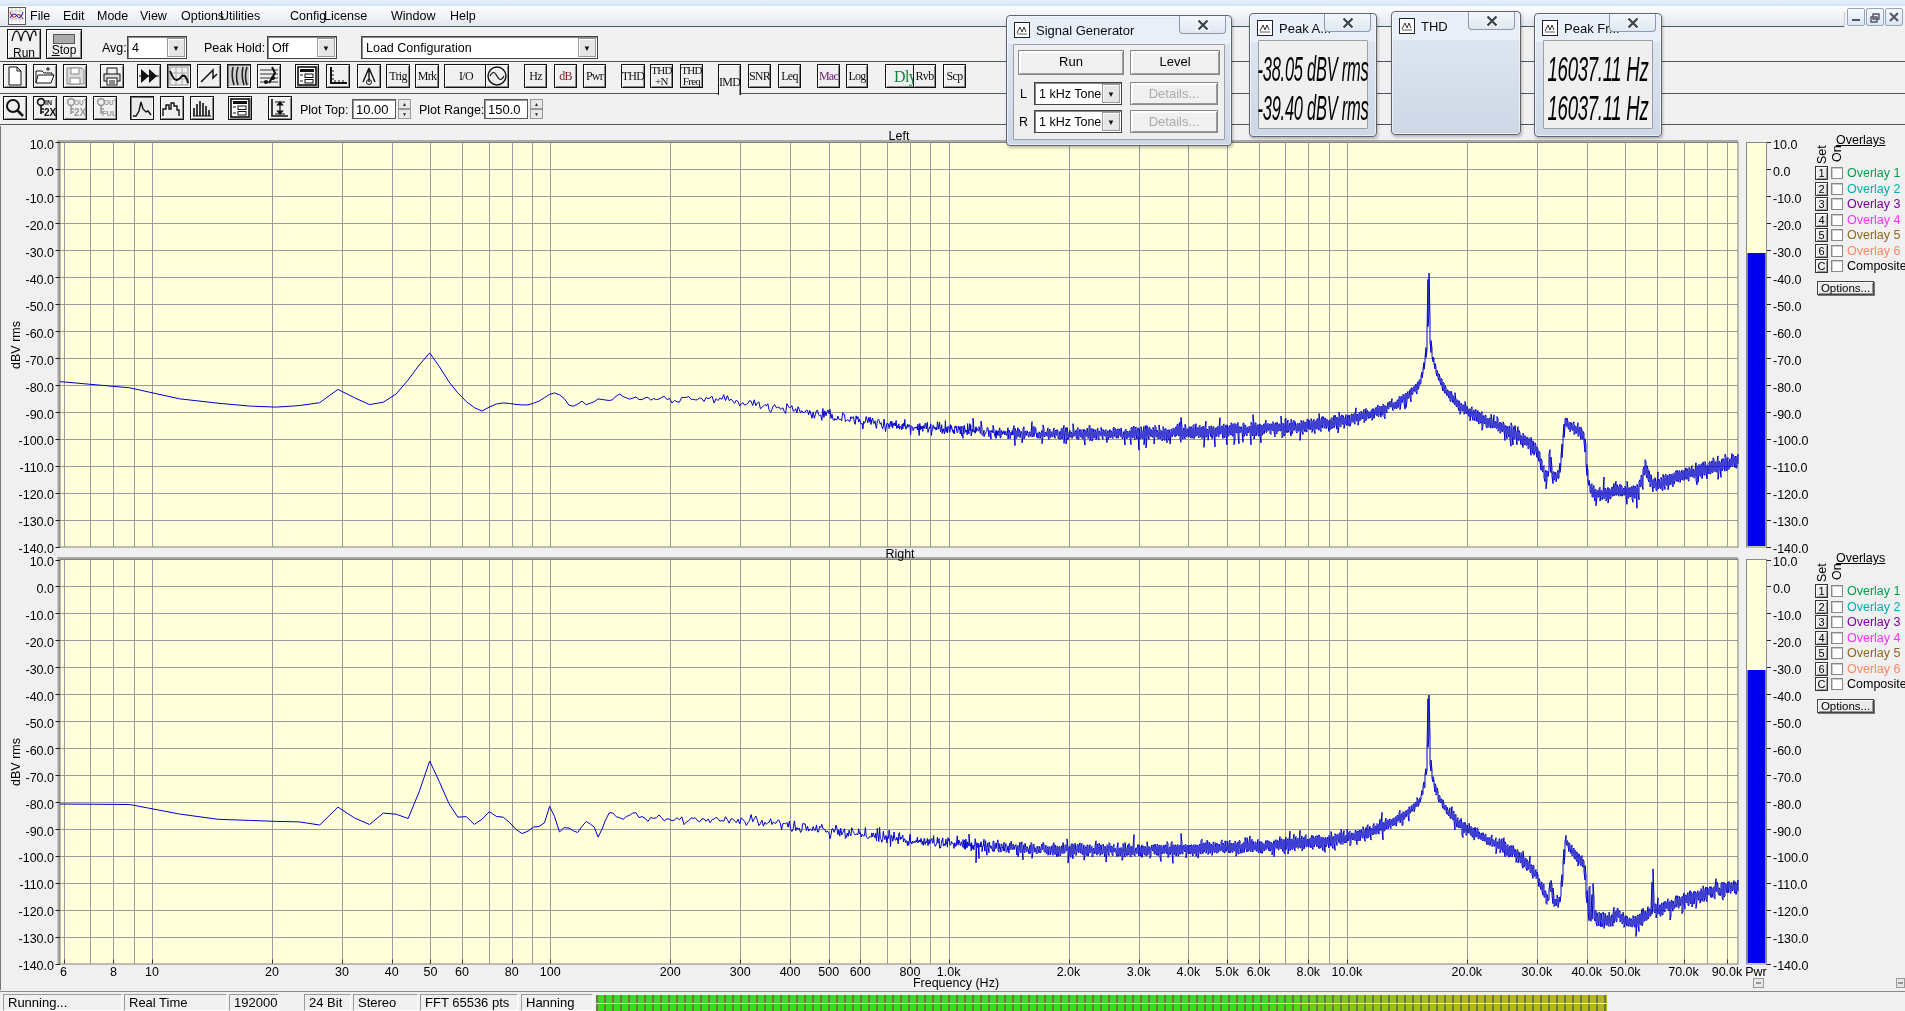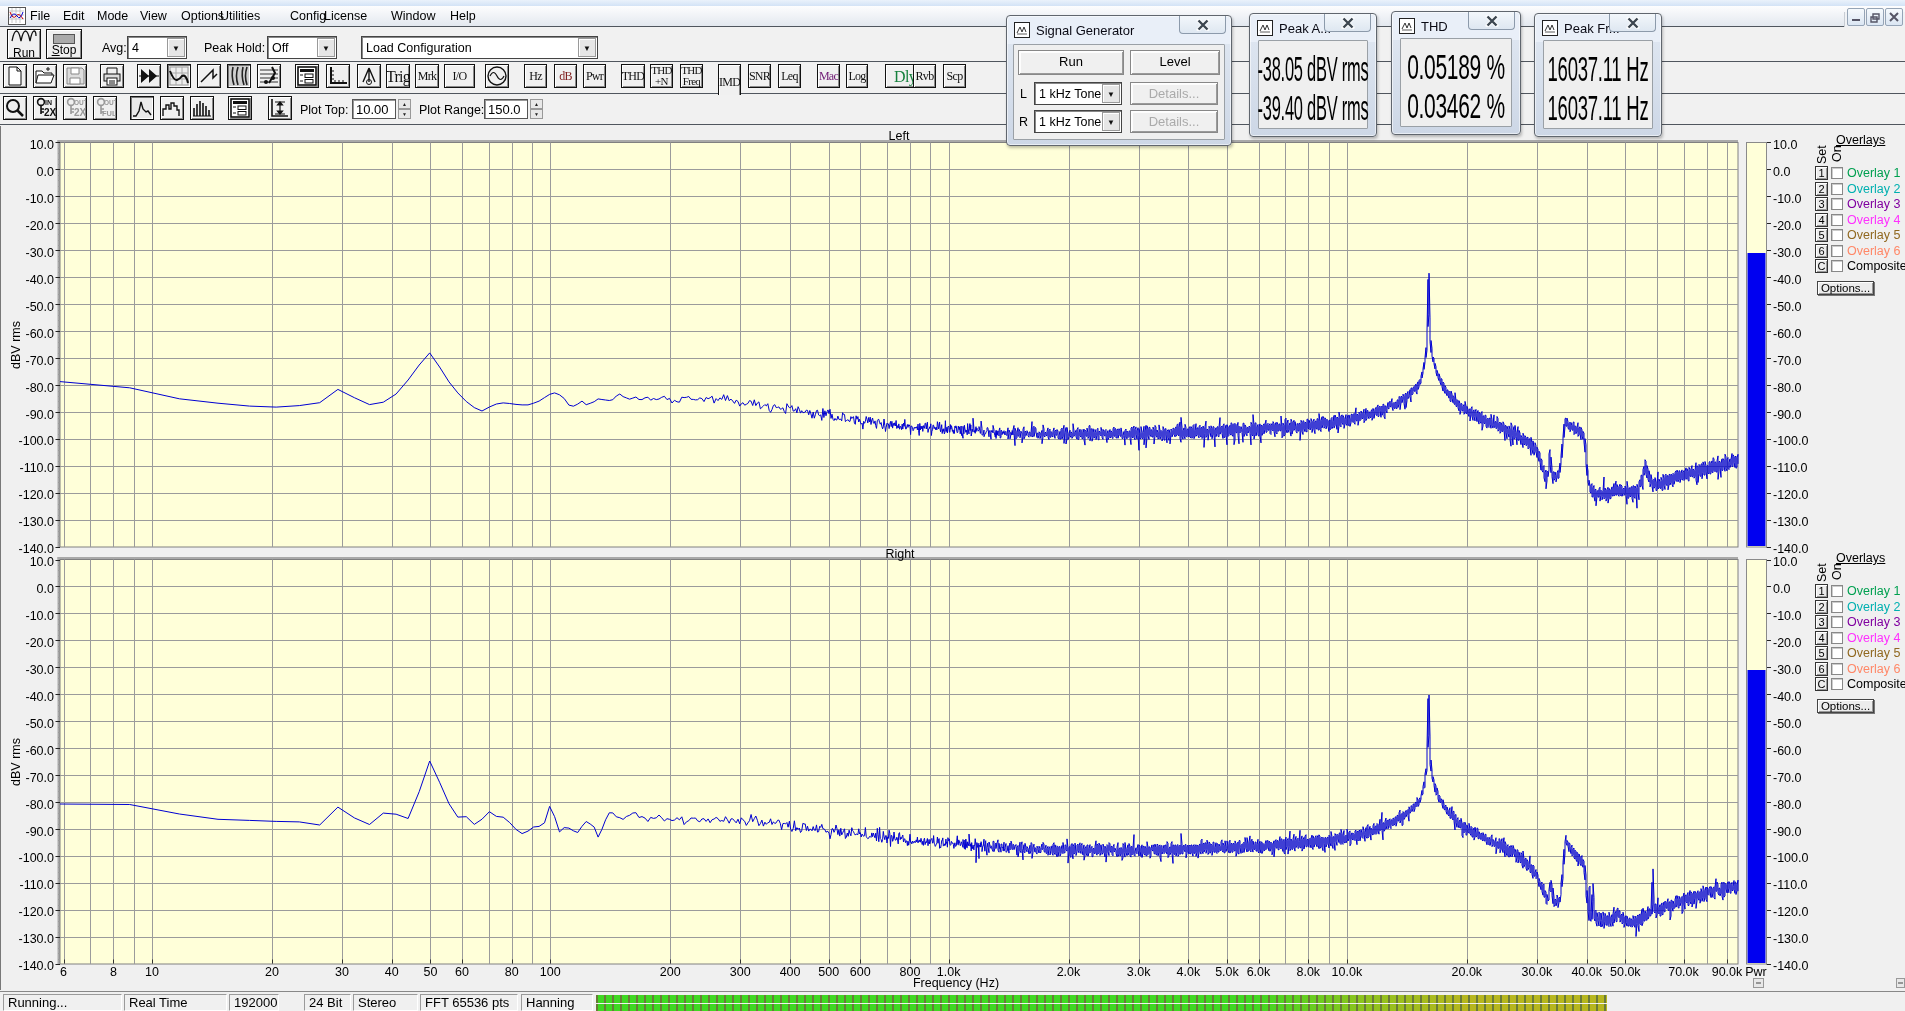--- a/index.html
+++ b/index.html
@@ -50,21 +50,21 @@
   border:1px solid #60666e; border-radius:4px;
   box-shadow:0 0 0 1px rgba(255,255,255,.55) inset, 1px 2px 3px rgba(0,0,0,.25); }
 .wtitle { position:relative; height:28px;text-align:right; }
 .wicon { position:absolute; left:7px; top:6px; width:16px; height:16px; background:#fff;
   border:1px solid #222; display:flex; align-items:center; justify-content:center; }
 .wt { position:absolute; left:29px; top:7px; font-size:13px; color:#0a0a14; white-space:nowrap; }
 .wx { position:absolute; right:5px; top:0px; width:47px; height:18px;
   background:linear-gradient(#f3f7fb,#dee7f1); border:1px solid #8c9aab;
   border-top:none; border-radius:0 0 4px 4px;
   display:flex; align-items:center; justify-content:center; }
-.wdisp { position:absolute; background:#efefef; border:1px solid #9aa0a6; border-radius:1px; }
+.wdisp { position:absolute; background:#efefef; border:1px solid #9aa0a6; border-radius:1px;font-style:italic; }
 .nv { position:absolute; left:50%; font-size:35px; letter-spacing:-0.5px; white-space:nowrap;
   color:#000; transform-origin:center; }
 .pbtn { background:#f0f0f0; border:1px solid #888;
   box-shadow:inset 1px 1px 0 #fff, inset -1px -1px 0 #9a9a9a, inset 2px 2px 0 #fdfdfd;
   font-size:13px; text-align:center; padding-top:3px; color:#000; }
 .pbtn.dis { color:#aaa; }
 #status { position:absolute; left:0; top:991px; width:1905px; height:20px; background:#f0f0f0;
   border-top:1px solid #888; }
 .sp { top:2px; height:17px; border:1px solid; border-color:#9a9a9a #fff #fff #9a9a9a;
   font-size:13px; padding:0 0 0 4px; color:#000; background:#f0f0f0; }
@@ -209,23 +209,23 @@
         <path d="M4 2v16h16" stroke="#111" fill="none" stroke-width="2"></path>
         <path d="M4 6h3M4 10h3M4 14h3M8 18v-3M12 18v-3M16 18v-3" stroke="#111" fill="none"></path>
       </svg>
     </div>
     <div class="tbtn abs" style="left:357px;top:1px;width:24px;height:24px">
       <svg width="22" height="22" viewBox="0 0 22 22">
         <path d="M11 3v14M11 3L5 17M11 3l6 14" stroke="#111" fill="none" stroke-width="1.4"></path>
         <circle cx="11" cy="17" r="2.5" fill="none" stroke="#111"></circle>
       </svg>
     </div>
-    <div class="tbtn tx abs" style="left:386px;top:1px;width:24px;height:24px;color:#111;font-size:16px">Trig</div>
+    <div class="tbtn tx abs" style="left:386px;top:1px;width:24px;height:24px;color:#111;font-size:12px">Trig</div>
     <div class="tbtn tx abs" style="left:415px;top:1px;width:24px;height:24px;color:#111;font-size:12px">Mrk</div>
-    <div class="tbtn tx abs" style="left:444px;top:1px;width:31px;height:24px;color:#111;font-size:12px">I/O</div>
+    <div class="tbtn tx abs" style="left:444px;top:1px;width:44px;height:24px;color:#111;font-size:12px">I/O</div>
     <div class="tbtn abs" style="left:485px;top:1px;width:24px;height:24px">
       <svg width="22" height="22" viewBox="0 0 22 22">
         <circle cx="11" cy="11" r="9" fill="none" stroke="#111" stroke-width="1.4"></circle>
         <path d="M4 11q3.5-7 7 0t7 0" fill="none" stroke="#111" stroke-width="1.2"></path>
       </svg>
     </div>
     <div class="tbtn tx abs" style="left:524px;top:1px;width:23px;height:24px;color:#111;font-size:12px">Hz</div>
     <div class="tbtn tx abs" style="left:554px;top:1px;width:23px;height:24px;color:#7f1d1d;font-size:12px">dB</div>
     <div class="tbtn tx abs" style="left:583px;top:1px;width:23px;height:24px;color:#111;font-size:12px">Pwr</div>
     <div class="tbtn tx abs" style="left:621px;top:1px;width:24px;height:24px;color:#111;font-size:12px">THD</div>
@@ -649,24 +649,20 @@
         </svg>
       </div>
       <span class="wt">THD</span>
       <div class="wx">
         <svg width="14" height="12" viewBox="0 0 14 12">
           <path d="M2.5 1.5L11.5 10.5M11.5 1.5L2.5 10.5" stroke="#f8fafc" stroke-width="4.2" stroke-linecap="round"></path>
           <path d="M2.5 1.5L11.5 10.5M11.5 1.5L2.5 10.5" stroke="#3c4650" stroke-width="2.4"></path>
         </svg>
       </div>
     </div>
-    <div class="wdisp" style="left:8px;top:26px;right:8px;bottom:7px">
-      <div class="nv" style="top:8px;transform:translateX(-50%) scaleX(0.600)">0.05189 %</div>
-      <div class="nv" style="top:47px;transform:translateX(-50%) scaleX(0.600)">0.03462 %</div>
-    </div>
   </div>
 <div class="win abs" style="left:1534px;top:13px;width:128px;height:124px">
     <div class="wtitle">
       <div class="wicon">
         <svg width="12" height="12" viewBox="0 0 12 12">
           <path d="M1 9L4 3l2 5 2-5 2 5" fill="none" stroke="#333" stroke-width="1"></path>
           <path d="M1 10h10" stroke="#333" stroke-width="0.8"></path>
         </svg>
       </div>
       <span class="wt">Peak Fr...</span>

